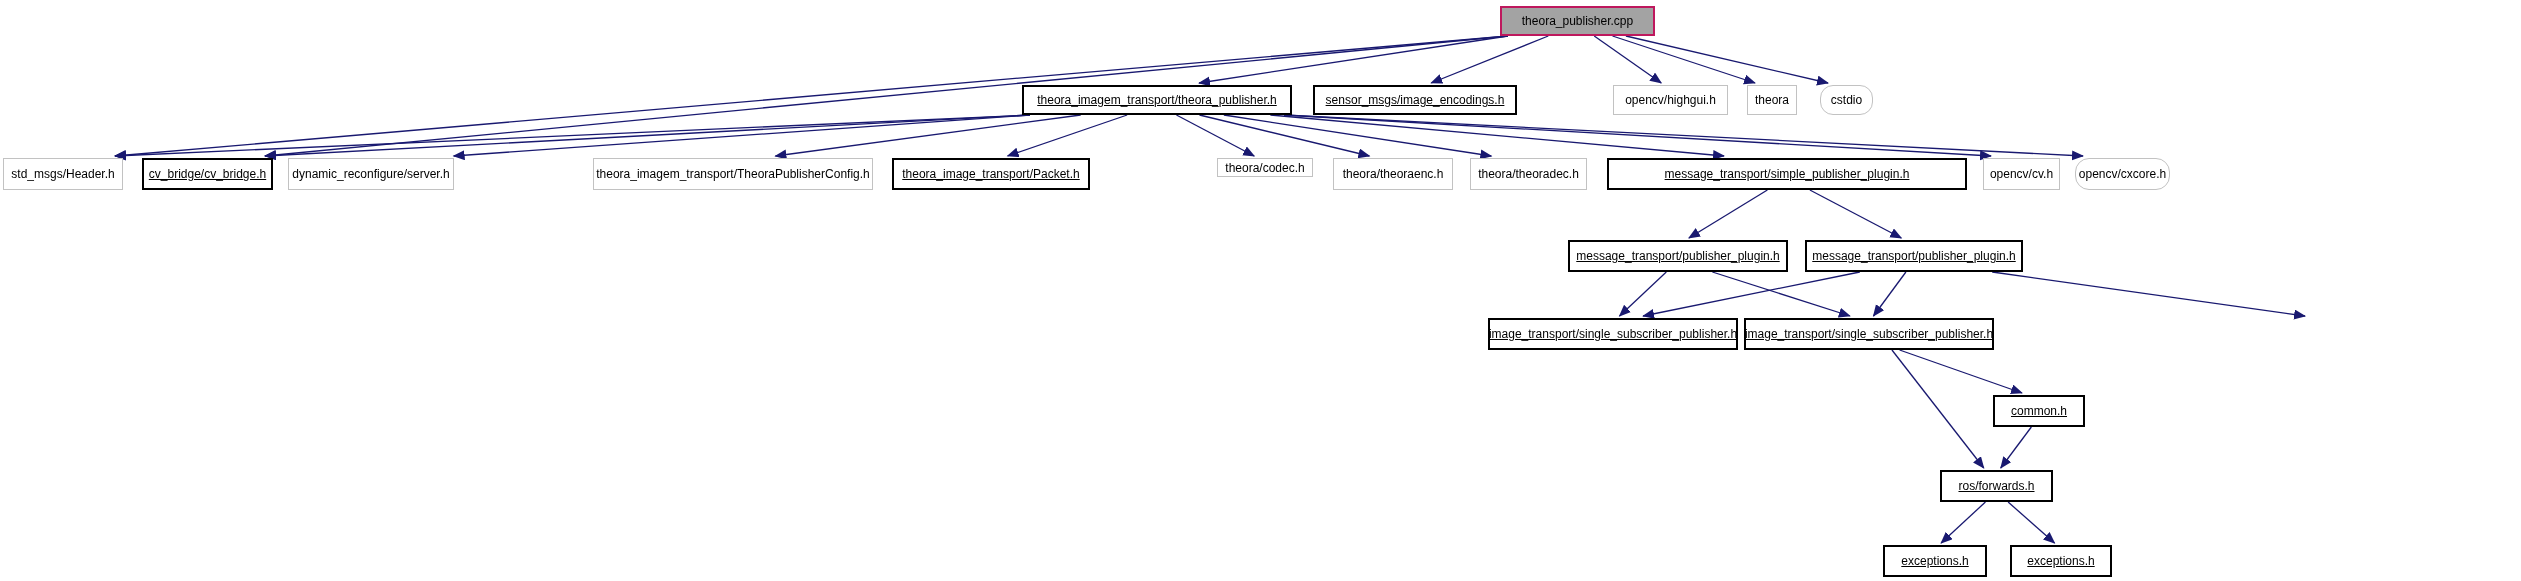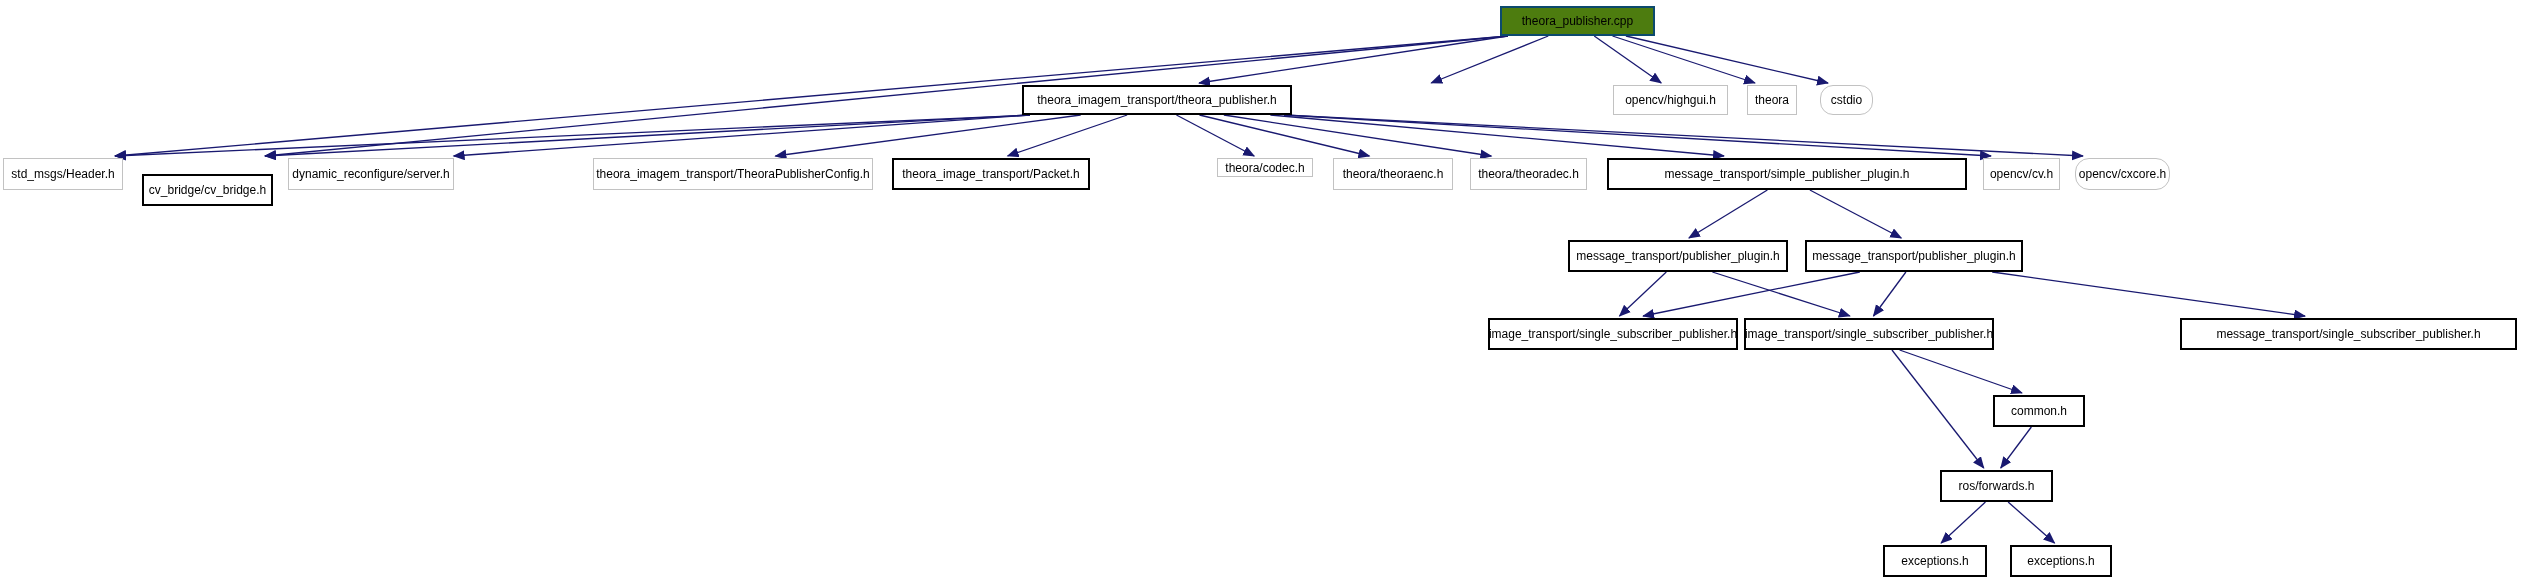--- a/index.html
+++ b/index.html
@@ -12,22 +12,22 @@
   .edge-layer{position:absolute;left:0;top:0;}
   .node{
     position:absolute;
     display:flex;align-items:center;justify-content:center;
     box-sizing:border-box;
     background:#ffffff;color:#000000;
     font-size:12px;line-height:1;white-space:nowrap;
     z-index:2;
   }
   .node.plain{border:1px solid #c2c2c2;}
-  .node.linked{border:2px solid #000000;cursor:pointer;}
-  .node.root{border:2px solid #0c4a6e;background:#4d7c0f;}
+  .node.linked{border:2px solid #000000;cursor:pointer;text-decoration:underline;}
+  .node.root{border:2px solid #be185d;background:#a3a3a3;}
 </style>
 </head>
 <body>
 
 <div class="graph">
   <svg class="edge-layer" width="2521" height="581" viewBox="0 0 2521 581">
     <defs>
       <marker id="arrow" markerUnits="userSpaceOnUse" markerWidth="14" markerHeight="12" refX="11" refY="5" orient="auto">
         <path d="M0,0 L12,5 L0,10 z" fill="#191970"></path>
       </marker>
@@ -61,36 +61,36 @@
         <line x1="1899.6" y1="350" x2="2022" y2="393" stroke="#191970" stroke-width="1.3" marker-end="url(#arrow)"></line>
         <line x1="1891.95" y1="350" x2="1983.75" y2="468" stroke="#191970" stroke-width="1.3" marker-end="url(#arrow)"></line>
         <line x1="2031.35" y1="427" x2="2000.75" y2="468" stroke="#191970" stroke-width="1.3" marker-end="url(#arrow)"></line>
         <line x1="1985.43" y1="502" x2="1941.15" y2="543" stroke="#191970" stroke-width="1.3" marker-end="url(#arrow)"></line>
         <line x1="2008.11" y1="502" x2="2054.55" y2="543" stroke="#191970" stroke-width="1.3" marker-end="url(#arrow)"></line>
       </g>
   </svg>
 
 <div class="node root" style="left: 1500px; top: 6px; width: 155px; height: 30px;">theora_publisher.cpp</div>
     <div class="node linked" style="left: 1022px; top: 85px; width: 270px; height: 30px;">theora_imagem_transport/theora_publisher.h</div>
+    <div class="node linked" style="left: 1313px; top: 85px; width: 204px; height: 30px;">sensor_msgs/image_encodings.h</div>
     <div class="node plain" style="left: 1613px; top: 85px; width: 115px; height: 30px;">opencv/highgui.h</div>
     <div class="node plain" style="left: 1747px; top: 85px; width: 50px; height: 30px;">theora</div>
     <div class="node plain" style="left: 1820px; top: 85px; width: 53px; height: 30px; border-radius: 13px;">cstdio</div>
     <div class="node plain" style="left: 3px; top: 158px; width: 120px; height: 32px;">std_msgs/Header.h</div>
-    <div class="node linked" style="left: 142px; top: 174px; width: 131px; height: 32px;">cv_bridge/cv_bridge.h</div>
+    <div class="node linked" style="left: 142px; top: 158px; width: 131px; height: 32px;">cv_bridge/cv_bridge.h</div>
     <div class="node plain" style="left: 288px; top: 158px; width: 166px; height: 32px;">dynamic_reconfigure/server.h</div>
     <div class="node plain" style="left: 593px; top: 158px; width: 280px; height: 32px;">theora_imagem_transport/TheoraPublisherConfig.h</div>
     <div class="node linked" style="left: 892px; top: 158px; width: 198px; height: 32px;">theora_image_transport/Packet.h</div>
     <div class="node plain" style="left: 1217px; top: 158px; width: 96px; height: 19px;">theora/codec.h</div>
     <div class="node plain" style="left: 1333px; top: 158px; width: 120px; height: 32px;">theora/theoraenc.h</div>
     <div class="node plain" style="left: 1470px; top: 158px; width: 117px; height: 32px;">theora/theoradec.h</div>
     <div class="node linked" style="left: 1607px; top: 158px; width: 360px; height: 32px;">message_transport/simple_publisher_plugin.h</div>
     <div class="node plain" style="left: 1983px; top: 158px; width: 77px; height: 32px;">opencv/cv.h</div>
     <div class="node plain" style="left: 2075px; top: 158px; width: 95px; height: 32px; border-radius: 14px;">opencv/cxcore.h</div>
     <div class="node linked" style="left: 1568px; top: 240px; width: 220px; height: 32px;">message_transport/publisher_plugin.h</div>
     <div class="node linked" style="left: 1805px; top: 240px; width: 218px; height: 32px;">message_transport/publisher_plugin.h</div>
     <div class="node linked" style="left: 1488px; top: 318px; width: 250px; height: 32px;">image_transport/single_subscriber_publisher.h</div>
     <div class="node linked" style="left: 1744px; top: 318px; width: 250px; height: 32px;">image_transport/single_subscriber_publisher.h</div>
-    <div class="node linked" style="left: 2180px; top: 318px; width: 337px; height: 32px;">message_transport/single_subscriber_publisher.h</div>
     <div class="node linked" style="left: 1993px; top: 395px; width: 92px; height: 32px;">common.h</div>
     <div class="node linked" style="left: 1940px; top: 470px; width: 113px; height: 32px;">ros/forwards.h</div>
     <div class="node linked" style="left: 1883px; top: 545px; width: 104px; height: 32px;">exceptions.h</div>
     <div class="node linked" style="left: 2010px; top: 545px; width: 102px; height: 32px;">exceptions.h</div>
   </div>
 
 </body></html>

